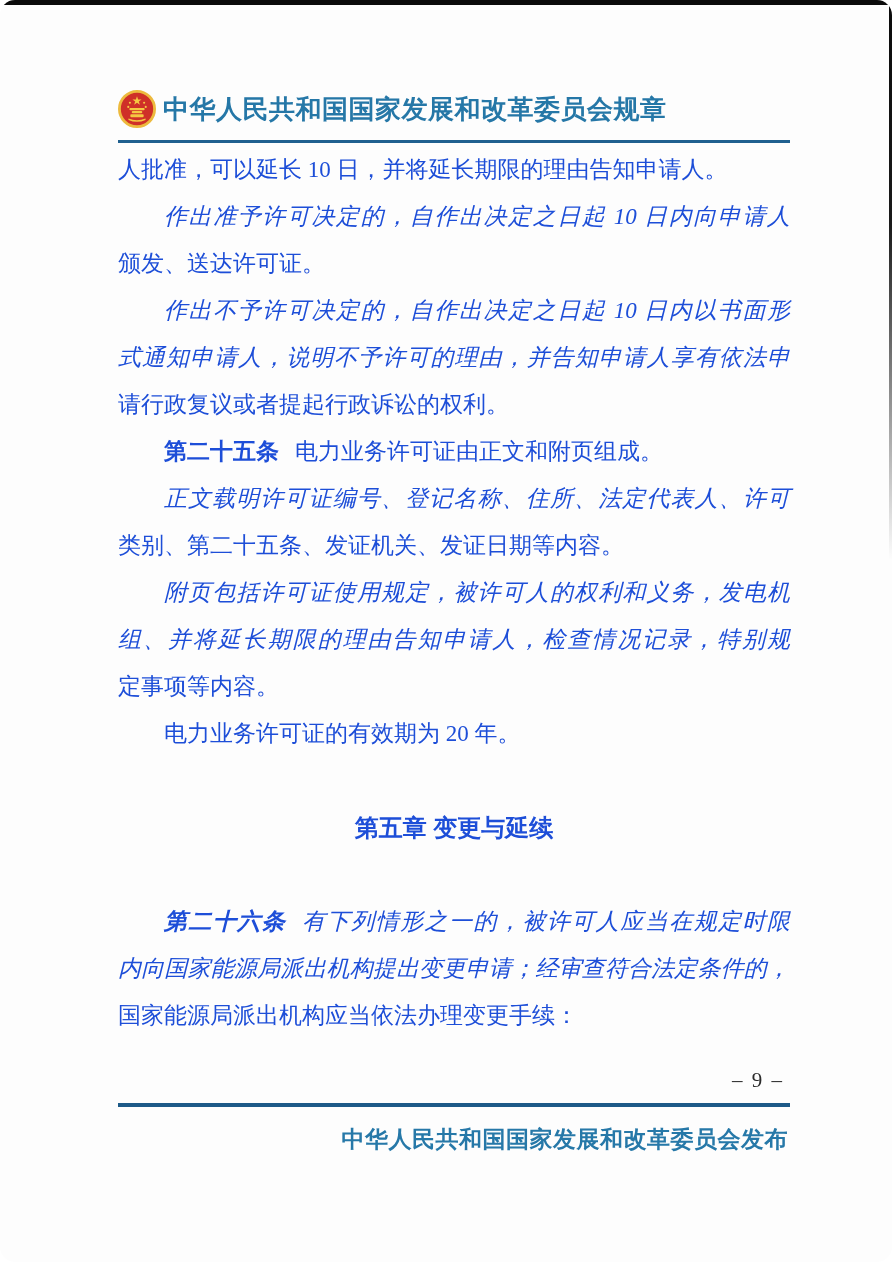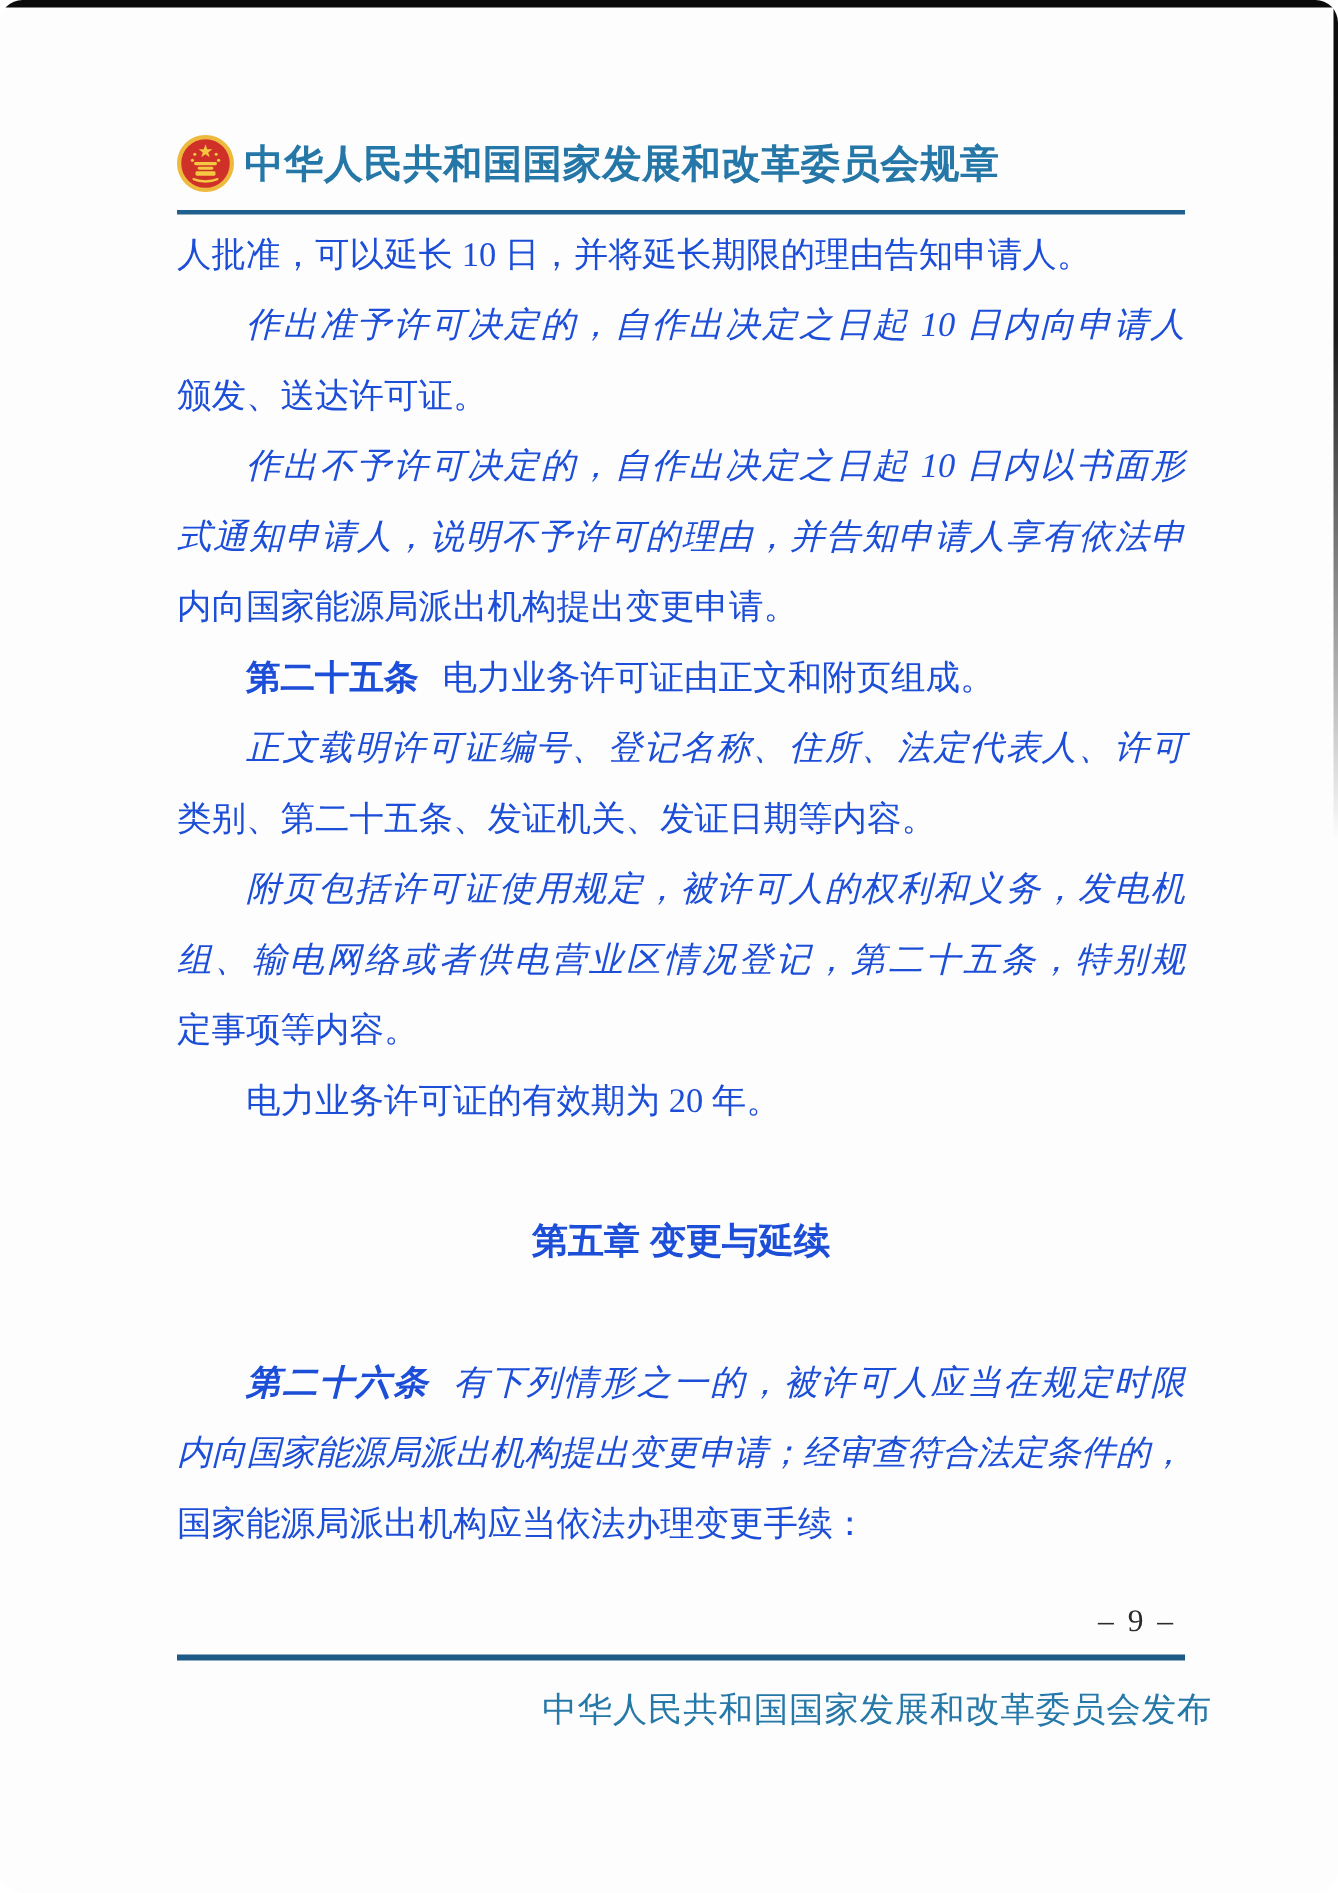--- a/index.html
+++ b/index.html
@@ -67,24 +67,24 @@
   .page-number {
     position: absolute; left: 118px; top: 1068px; width: 672px;
     text-align: right; padding-right: 6px;
     font-size: 21px; color: #2b2b2b; letter-spacing: 2px;
   }
   .footer-rule {
     position: absolute; left: 118px; top: 1103px; width: 672px; height: 4px;
     background: #1d5a88;
   }
   .publisher {
-    position: absolute; left: 136px; top: 1124px; width: 672px;
+    position: absolute; left: 116px; top: 1124px; width: 672px;
     text-align: right;
     font-family: "Liberation Sans", "DejaVu Sans", sans-serif;
-    font-weight: normal;
+    font-weight: bold;
     font-size: 23px;
     letter-spacing: 0.5px;
     color: #2678a8;
   }
 </style>
 </head>
 <body>
 
 <div class="page">
 
@@ -107,26 +107,26 @@
     <span class="title">中华人民共和国国家发展和改革委员会规章</span>
   </div>
   <div class="header-rule"></div>
 
   <div class="doc-body" id="doc-body">
       <div class="body-line">人批准，可以延长 10 日，并将延长期限的理由告知申请人。</div>
       <div class="body-line indent fill">作出准予许可决定的，自作出决定之日起 10 日内向申请人</div>
       <div class="body-line">颁发、送达许可证。</div>
       <div class="body-line indent fill">作出不予许可决定的，自作出决定之日起 10 日内以书面形</div>
       <div class="body-line fill">式通知申请人，说明不予许可的理由，并告知申请人享有依法申</div>
-      <div class="body-line">内向国家能源局派出机构提出变更申请。</div>
+      <div class="body-line">请行政复议或者提起行政诉讼的权利。</div>
       <div class="body-line indent"><span class="term">第二十五条</span><span>电力业务许可证由正文和附页组成。</span></div>
       <div class="body-line indent fill">正文载明许可证编号、登记名称、住所、法定代表人、许可</div>
       <div class="body-line">类别、第二十五条、发证机关、发证日期等内容。</div>
       <div class="body-line indent fill">附页包括许可证使用规定，被许可人的权利和义务，发电机</div>
-      <div class="body-line fill">组、输电网络或者供电营业区情况登记，第二十五条，特别规</div>
+      <div class="body-line fill">组、并将延长期限的理由告知申请人，检查情况记录，特别规</div>
       <div class="body-line">定事项等内容。</div>
       <div class="body-line indent">电力业务许可证的有效期为 20 年。</div>
       <div class="body-spacer"></div>
       <div class="body-line chapter">第五章 变更与延续</div>
       <div class="body-spacer"></div>
       <div class="body-line indent fill"><span class="term">第二十六条</span><span>有下列情形之一的，被许可人应当在规定时限</span></div>
       <div class="body-line fill">内向国家能源局派出机构提出变更申请；经审查符合法定条件的，</div>
       <div class="body-line">国家能源局派出机构应当依法办理变更手续：</div>
     </div>
 

